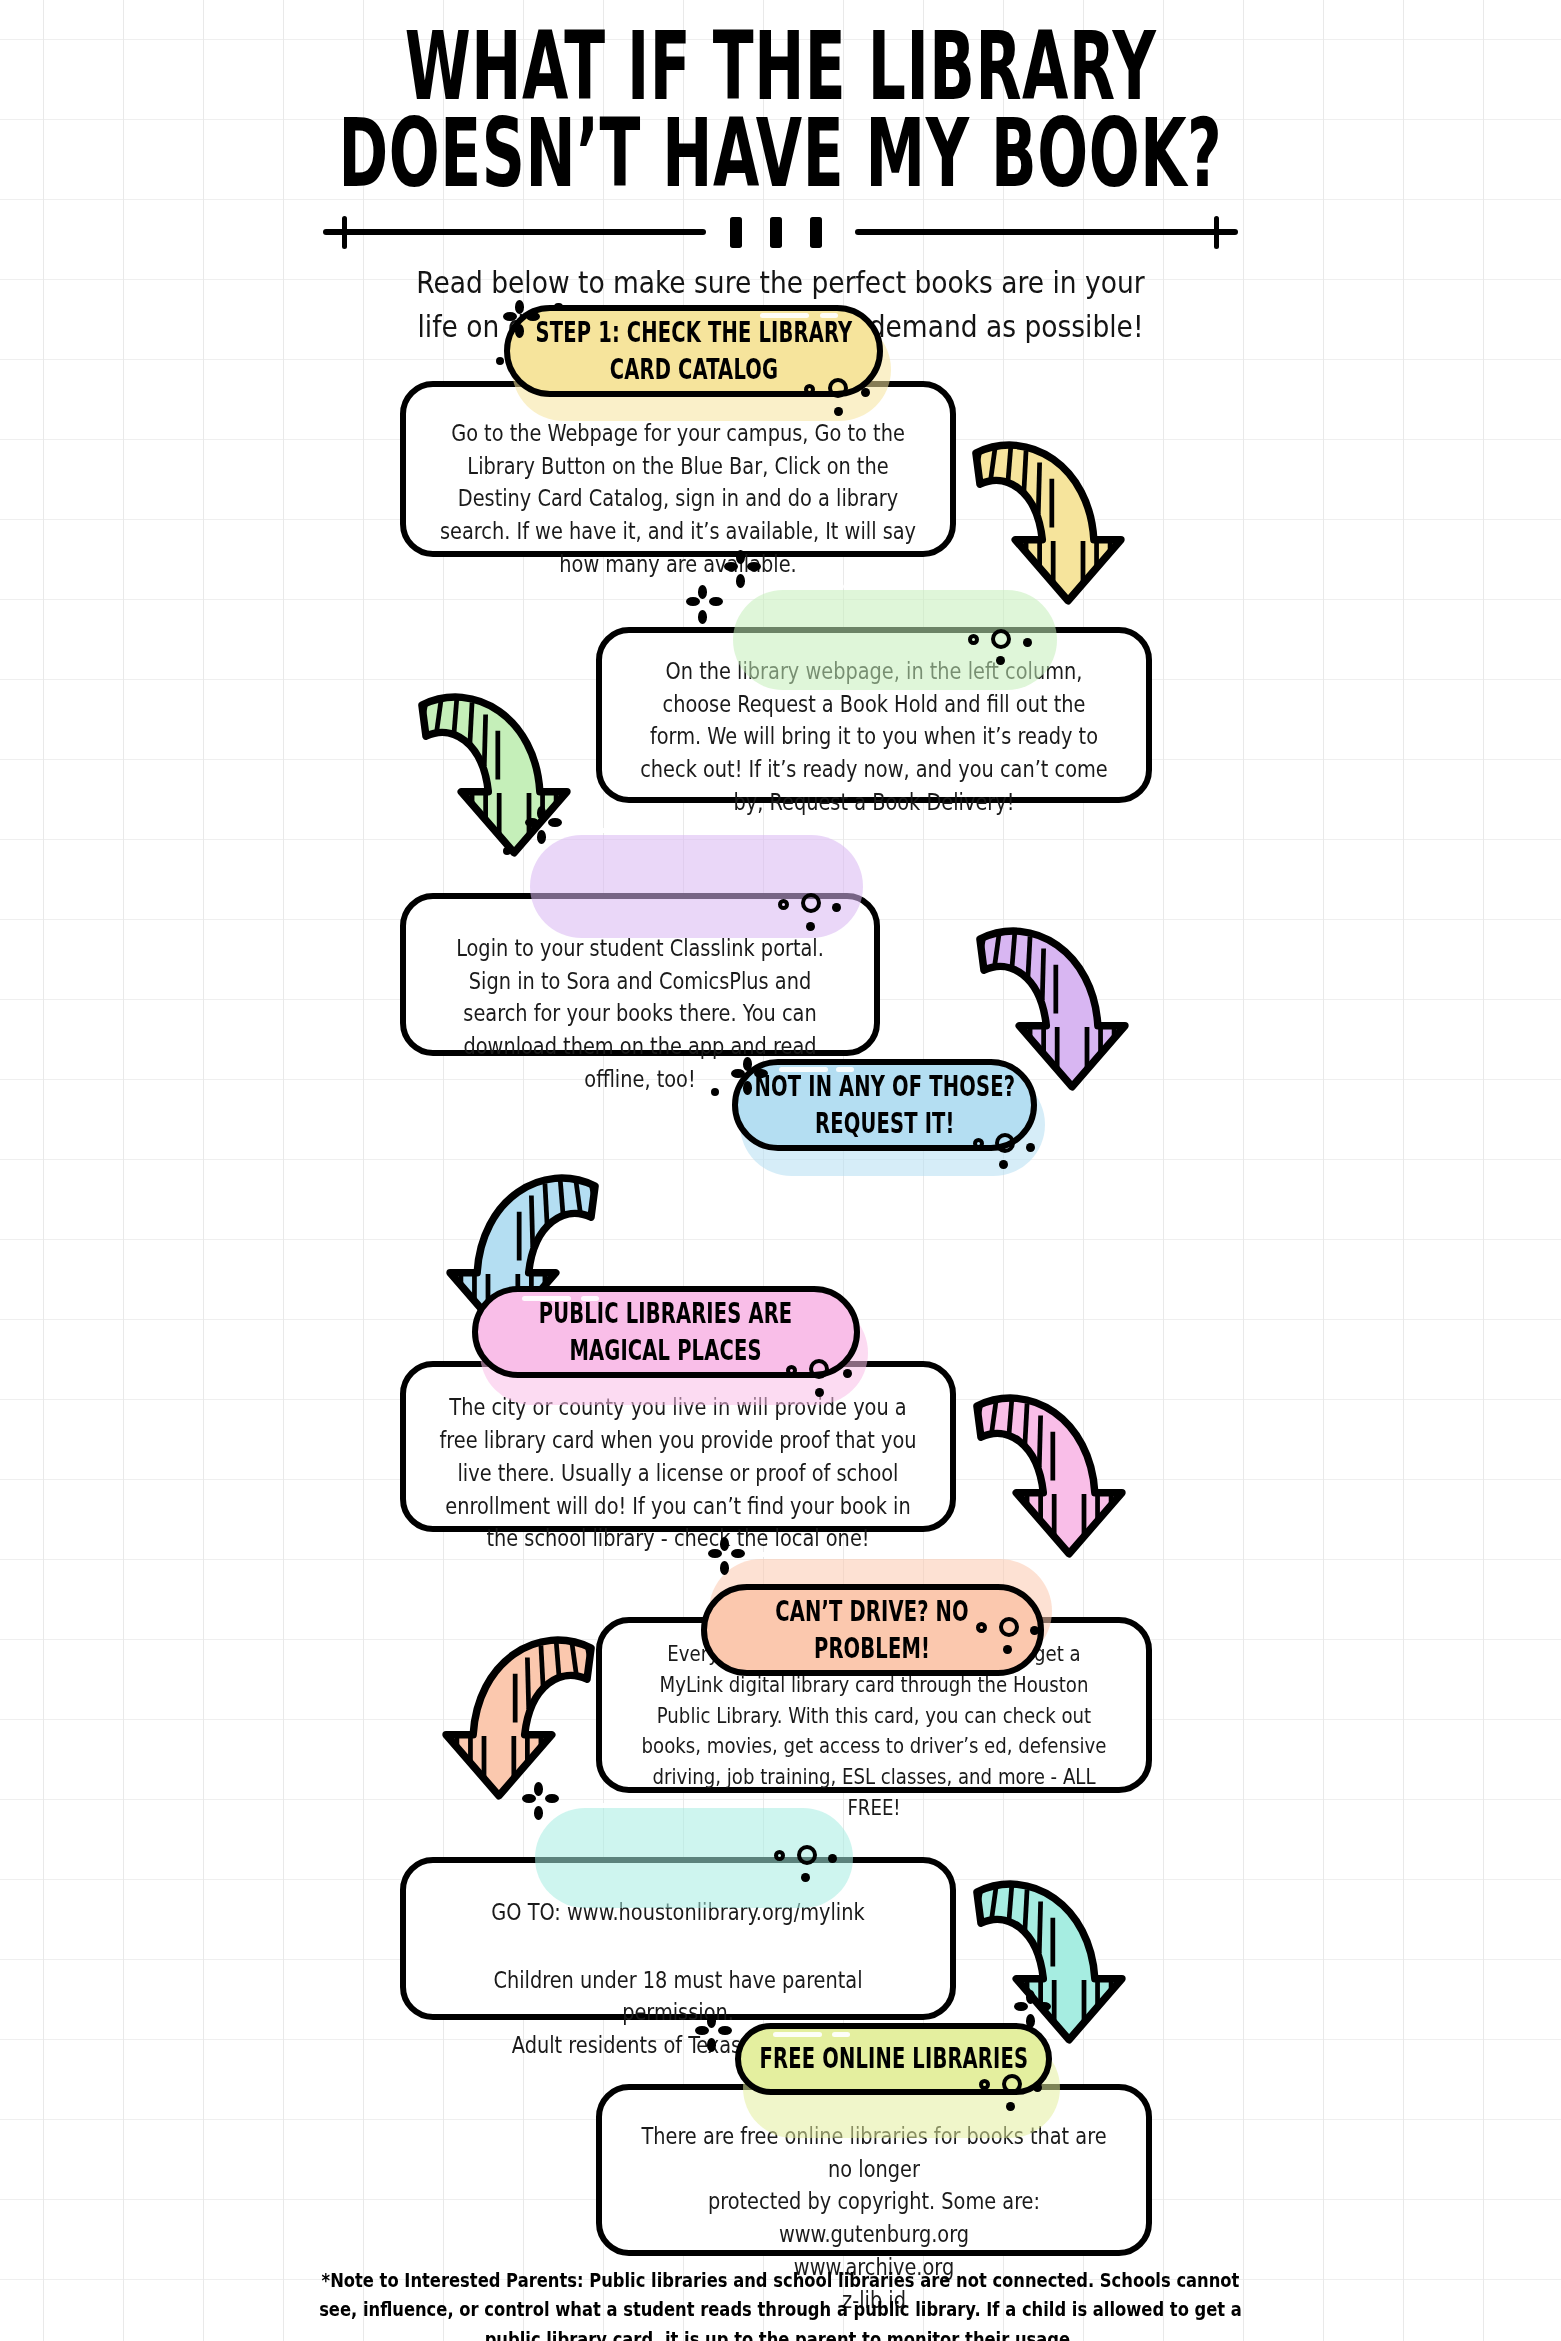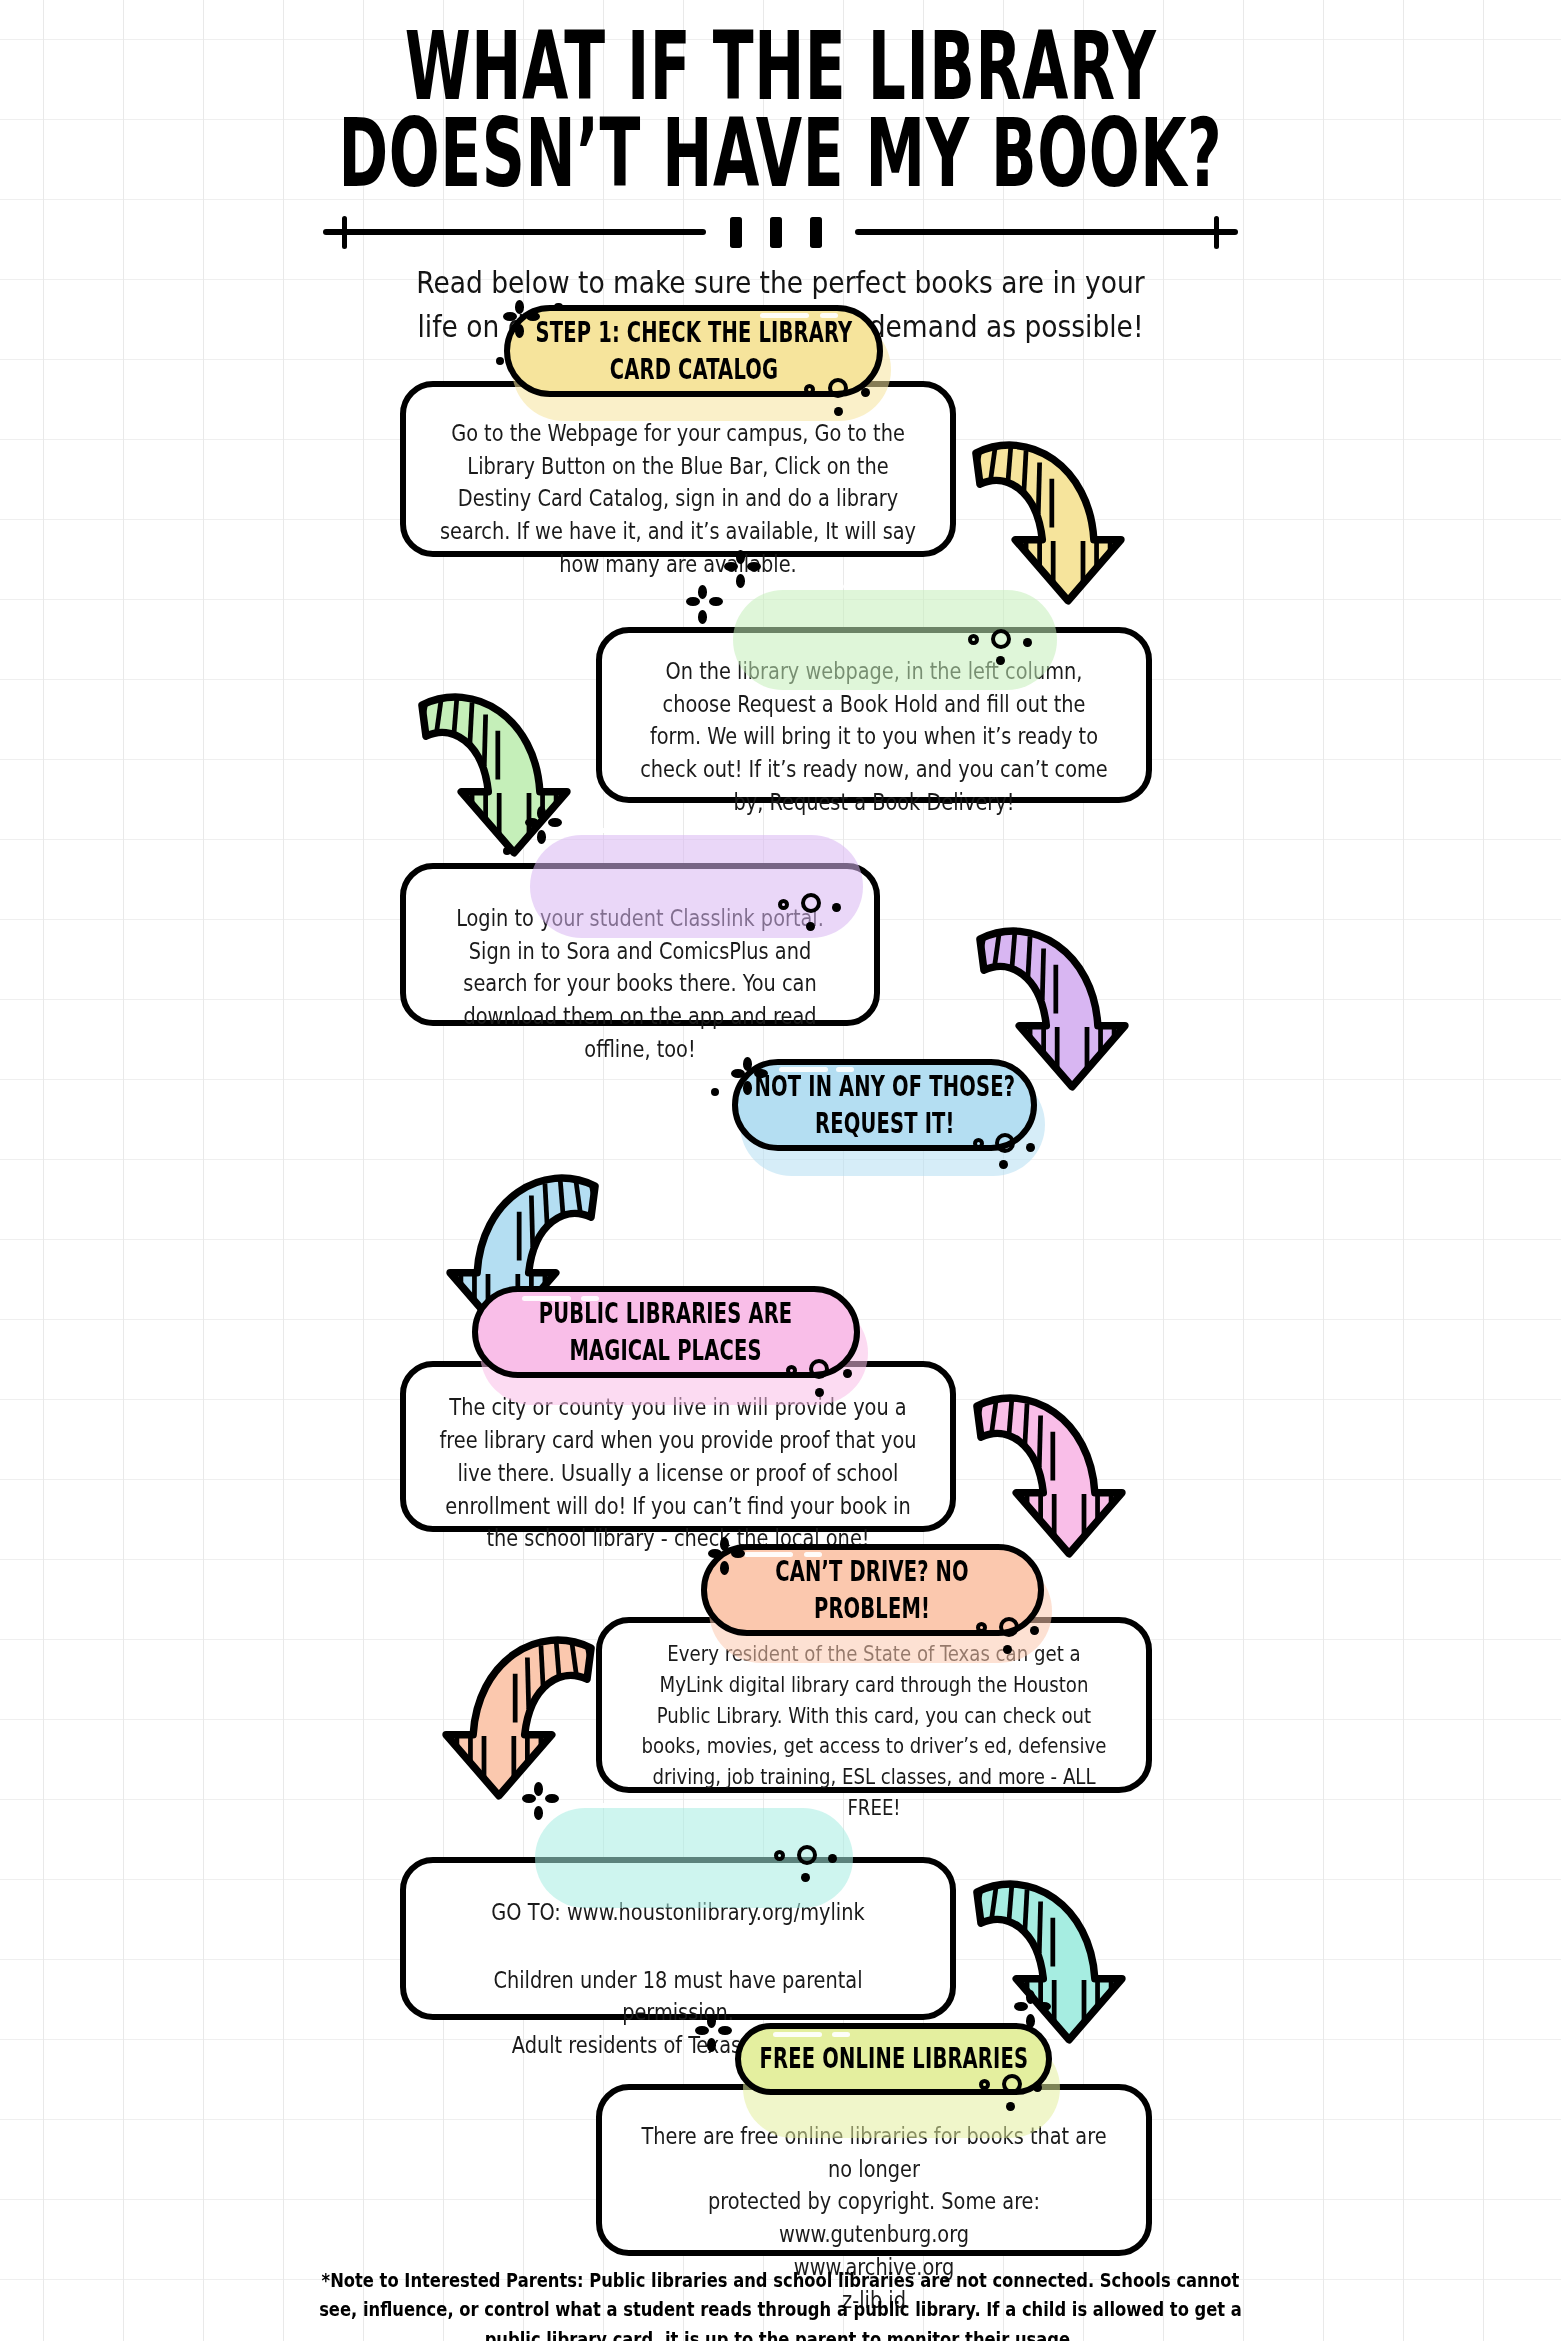--- a/index.html
+++ b/index.html
@@ -459,21 +459,21 @@
     <div class="card-body" style="padding-top:22px;">On the library webpage, in the left column, choose Request a Book Hold and fill out the form.  We will bring it to you when it’s ready to check out!  If it’s ready now, and you can’t come by, Request a Book Delivery!</div>
   </div>
   <span class="hl a" style="left:783px; top:584px;"></span>
   <span class="hl b" style="left:843px; top:584px;"></span>
   <span class="pill-dot small" style="left:968px; top:634px;"></span>
   <span class="pill-dot big" style="left:991px; top:629px;"></span>
   <span class="pill-solid-dot" style="left:1023px; top:638px;"></span>
   <span class="pill-solid-dot" style="left:996px; top:656px;"></span>
 
   <div class="banner-shadow" style="left:530px; top:835px; width:333px; height:103px; background:#D8B6F2;"></div>
-  <div class="card" style="left:400px; top:863px; width:480px; height:163px;">
+  <div class="card" style="left:400px; top:893px; width:480px; height:163px;">
     <div class="card-body" style="padding-top:33px;">Login to your student Classlink portal.  Sign in to Sora and ComicsPlus and search for your books there. You can download them on the app and read offline, too!</div>
   </div>
   <span class="hl a" style="left:568px; top:828px;"></span>
   <span class="hl b" style="left:626px; top:828px;"></span>
   <span class="pill-dot small" style="left:778px; top:899px;"></span>
   <span class="pill-dot big" style="left:801px; top:893px;"></span>
   <span class="pill-solid-dot" style="left:832px; top:903px;"></span>
   <span class="pill-solid-dot" style="left:806px; top:922px;"></span>
 
   <div class="banner-shadow" style="left:740px; top:1073px; width:305px; height:103px; background:#B4DEF2;"></div>
@@ -502,21 +502,21 @@
   <span class="hl b" style="left:581px; top:1296px;"></span>
   <span class="pill-dot small" style="left:786px; top:1365px;"></span>
   <span class="pill-dot big" style="left:809px; top:1359px;"></span>
   <span class="pill-solid-dot" style="left:843px; top:1369px;"></span>
   <span class="pill-solid-dot" style="left:815px; top:1388px;"></span>
 
   <div class="banner-shadow" style="left:709px; top:1559px; width:343px; height:104px; background:#FBC8AE;"></div>
   <div class="card" style="left:596px; top:1617px; width:556px; height:176px;">
     <div class="card-body" style="padding-top:16.3px; font-size:21px;">Every resident of the State of Texas can get a MyLink digital library card through the Houston Public Library.  With this card, you can check out books, movies, get access to driver’s ed, defensive driving, job training, ESL classes, and more - ALL FREE!</div>
   </div>
-  <div class="banner" style="left:701px; top:1544px; width:343px; height:92px; background:#FBC8AE;">
+  <div class="banner" style="left:701px; top:1584px; width:343px; height:92px; background:#FBC8AE;">
     <div class="banner-text">
       <span>CAN’T DRIVE? NO</span><br><span>PROBLEM!</span>
     </div>
   </div>
   <span class="hl a" style="left:744px; top:1552px;"></span>
   <span class="hl b" style="left:804px; top:1552px;"></span>
   <span class="pill-dot small" style="left:976px; top:1622px;"></span>
   <span class="pill-dot big" style="left:999px; top:1617px;"></span>
   <span class="pill-solid-dot" style="left:1030px; top:1626px;"></span>
   <span class="pill-solid-dot" style="left:1003px; top:1645px;"></span>

